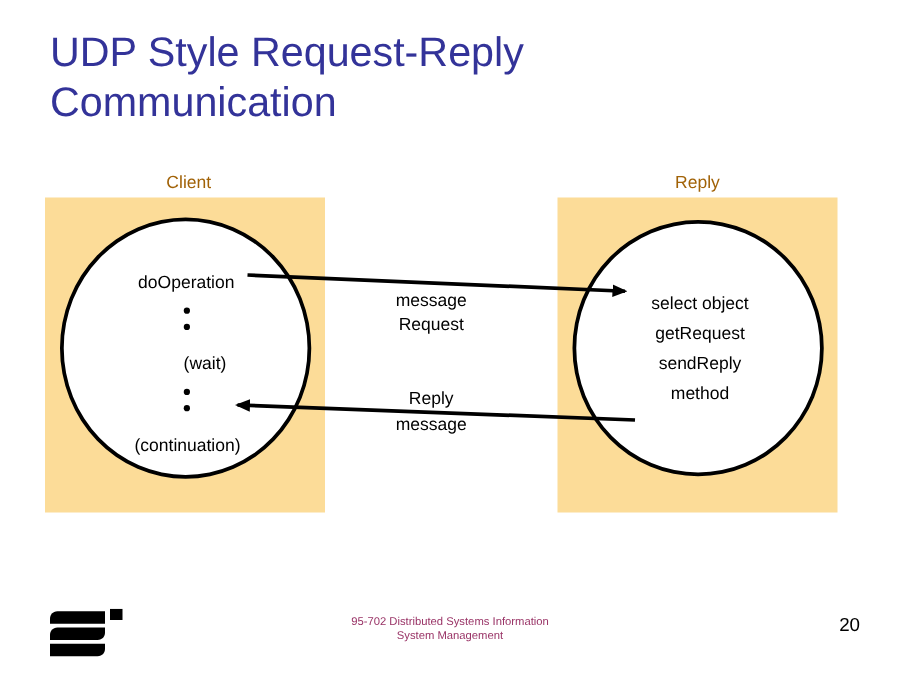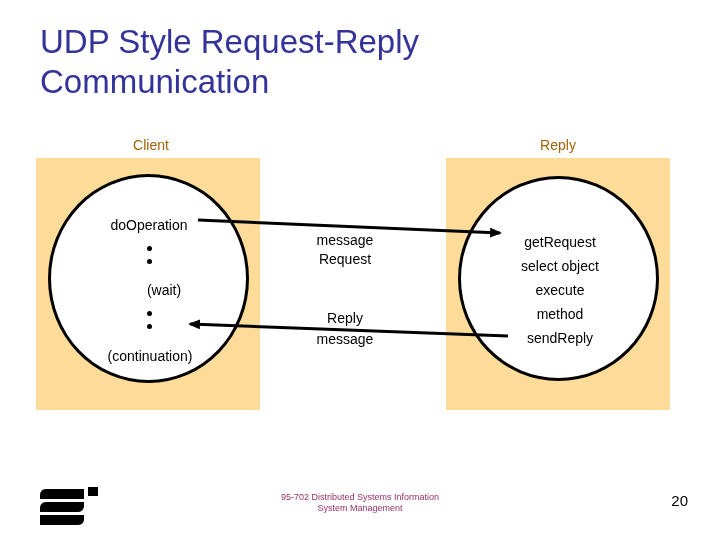--- a/index.html
+++ b/index.html
@@ -197,25 +197,24 @@
     <div class="bubble-text" id="wait-text">(wait)</div>
 
     <div class="vdots" id="dots-bottom">
       <i></i>
         <i></i>
     </div>
 
     <div class="bubble-text" id="continuation">(continuation)</div>
 
     <div id="server-lines">
+      <span>select object</span>
       <span>getRequest</span>
-      <span>select object</span>
-      <span>execute</span>
+      <span>sendReply</span>
       <span>method</span>
-      <span>sendReply</span>
     </div>
 
     <svg id="arrows" viewBox="0 0 720 460" width="720" height="460">
       <defs>
         <marker id="arrowR" markerWidth="12" markerHeight="10" refX="10" refY="5" orient="auto" markerUnits="userSpaceOnUse">
           <path d="M0,0 L12,5 L0,10 Z" fill="#000000"></path>
         </marker>
         <marker id="arrowL" markerWidth="12" markerHeight="10" refX="10" refY="5" orient="auto" markerUnits="userSpaceOnUse">
           <path d="M0,0 L12,5 L0,10 Z" fill="#000000"></path>
         </marker>

